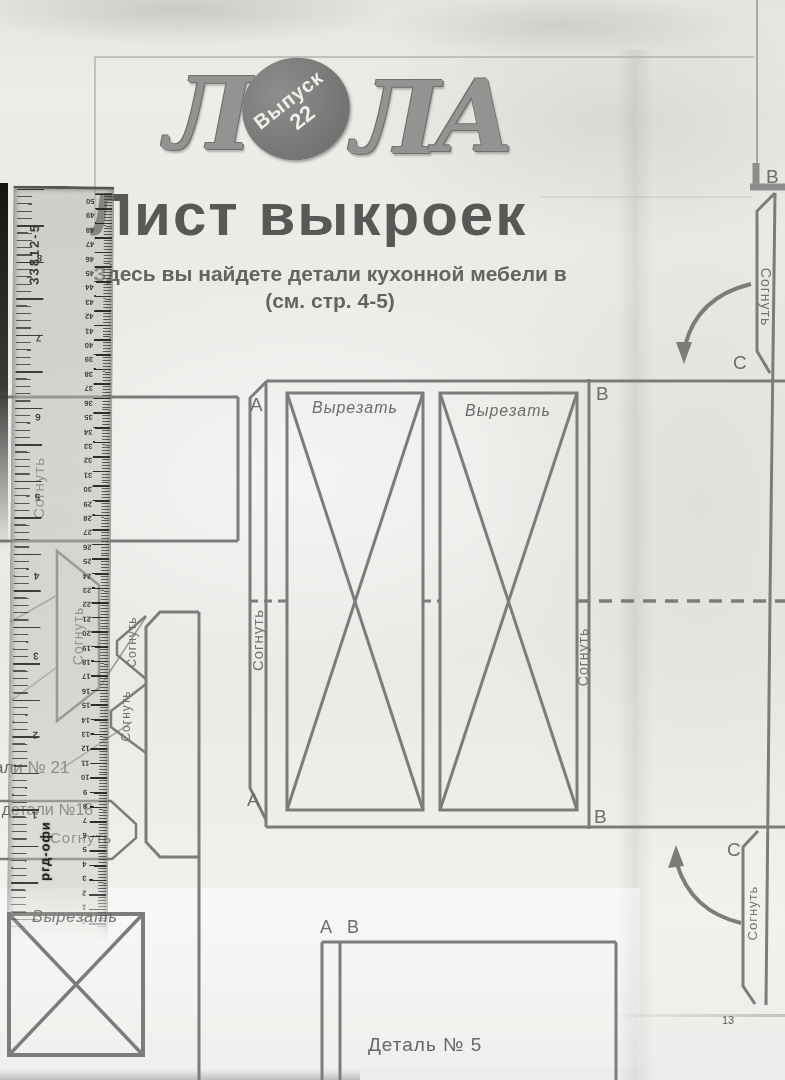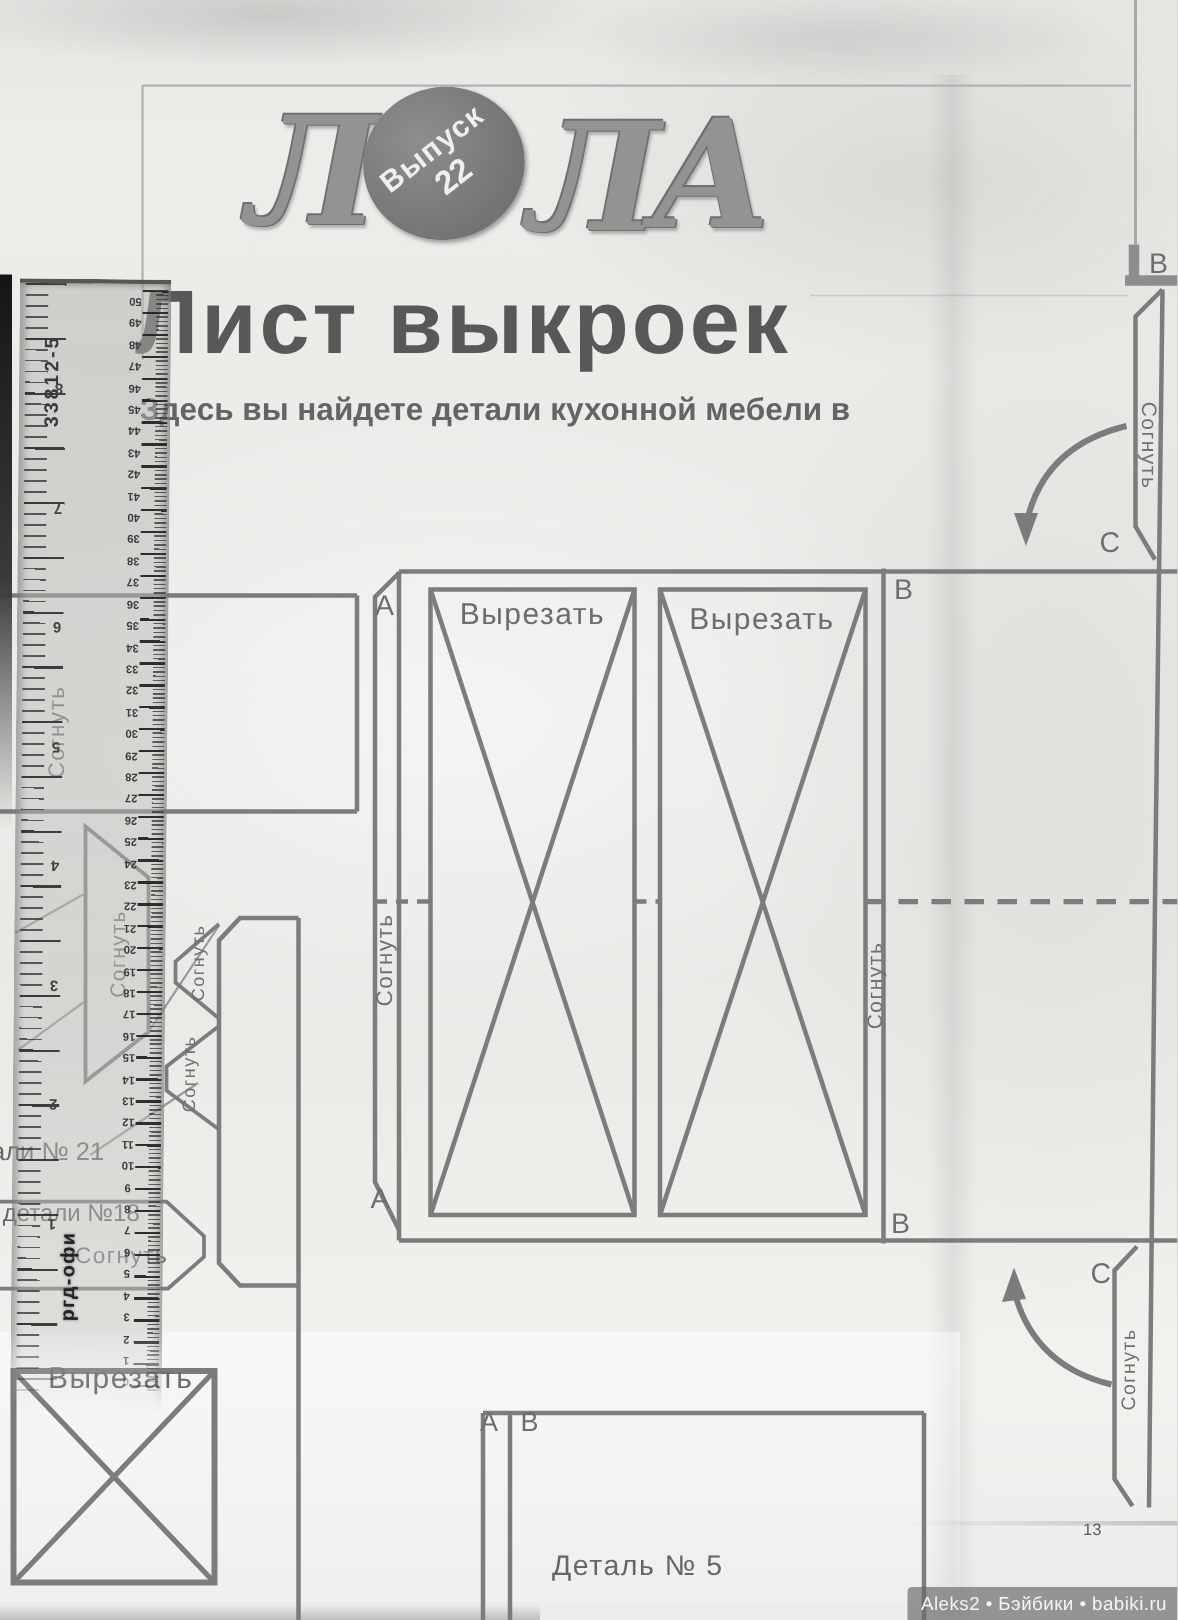--- a/index.html
+++ b/index.html
@@ -9,21 +9,21 @@
       radial-gradient(ellipse 300px 500px at 700px 500px, rgba(200,200,196,.3), transparent 75%),
       radial-gradient(ellipse 500px 300px at 300px 480px, rgba(255,255,255,.5), transparent 70%),
       linear-gradient(180deg,#e4e4e1 0,#ecece9 8%,#e9e9e6 60%,#f1f1ee 85%,#ececea 100%);
     font-family:"Liberation Sans",sans-serif;}
   .abs{position:absolute;}
   svg{position:absolute;left:0;top:0;z-index:2;}
   .lbl{position:absolute;color:#6a6a68;z-index:3;white-space:nowrap;}
   .pt{font-size:19px;color:#6e6e6c;}
   .fold-v{transform-origin:center;transform:translate(-50%,-50%) rotate(-90deg);font-size:15px;color:#71716f;letter-spacing:1px;}
   .fold-v.cw{transform:translate(-50%,-50%) rotate(90deg);}
-  .cut{font-size:20px;color:#6c6c6a;letter-spacing:1px;}
+  .cut{font-size:16px;color:#6c6c6a;letter-spacing:1px;font-style:italic;}
   
   .logo-letter{position:absolute;z-index:3;font-family:"DejaVu Serif",serif;font-style:italic;font-weight:bold;
     font-size:100px;color:#939391;text-shadow:1px 1px 0 #6f6f6d,-1px -1px 0 #6f6f6d,2px 3px 2px rgba(90,90,88,.4);line-height:1;}
   .badge{position:absolute;left:242px;top:58px;width:108px;height:102px;border-radius:50%;z-index:4;
     background:radial-gradient(circle at 38% 32%, #8e8e8c, #727270 75%,#676765);
     transform:rotate(-12deg);box-shadow:1px 2px 3px rgba(70,70,68,.5);display:flex;align-items:center;justify-content:center;}
   .badge-inner{transform:rotate(-26deg);text-align:center;color:#efefec;font-weight:bold;line-height:1.05;}
   .badge-l1{font-size:20px;letter-spacing:1px;}
   .badge-l2{font-size:22px;}
   .title{position:absolute;left:90px;top:180px;z-index:3;font-size:60px;font-weight:bold;color:#585856;letter-spacing:2px;}
@@ -119,30 +119,31 @@
   <div class="logo-letter" style="left:434px;top:66px;">А</div>
   <div class="badge">
     <div class="badge-inner">
       <div class="badge-l1">Выпуск</div>
       <div class="badge-l2">22</div>
     </div>
   </div>
   <div class="title">Лист выкроек</div>
   <div class="subtitle">
     <div>Здесь вы найдете детали кухонной мебели в</div>
+    <div>(см. стр. 4-5)</div>
   </div>
 
   <div class="lbl pt" style="left:250px;top:394px;">А</div>
   <div class="lbl pt" style="left:247px;top:789px;">А</div>
   <div class="lbl pt" style="left:596px;top:383px;">В</div>
   <div class="lbl pt" style="left:594px;top:806px;">В</div>
   <div class="lbl pt" style="left:766px;top:166px;">В</div>
   <div class="lbl pt" style="left:733px;top:352px;">С</div>
   <div class="lbl pt" style="left:727px;top:839px;">С</div>
-  <div class="lbl pt" style="left:320px;top:938px;letter-spacing:5px;font-size:18px;">А В</div>
+  <div class="lbl pt" style="left:320px;top:917px;letter-spacing:5px;font-size:18px;">А В</div>
   <div class="lbl" style="left:722px;top:1014px;font-size:11px;color:#5c5c5a;">13</div>
 
   <div class="lbl cut" style="left:303px;top:399px;width:104px;text-align:center;">Вырезать</div>
   <div class="lbl cut" style="left:456px;top:402px;width:104px;text-align:center;">Вырезать</div>
   <div class="lbl cut" style="left:32px;top:908px;">Вырезать</div>
 
   <div class="lbl fold-v" style="left:38px;top:488px;">Согнуть</div>
   <div class="lbl fold-v" style="left:78px;top:636px;font-size:14px;">Согнуть</div>
   <div class="lbl fold-v" style="left:257px;top:640px;">Согнуть</div>
   <div class="lbl fold-v" style="left:583px;top:657px;font-size:14px;">Согнуть</div>
@@ -220,15 +221,14 @@
         <span>4</span>
         <span>3</span>
         <span>2</span>
         <span>1</span>
       </div>
     <div class="ruler-model">33812-5</div>
     <div class="ruler-brand">ргд-офи</div>
   </div>
   <div class="edge-dark"></div>
 
-  <div class="watermark">Aleks2 • Бэйбики • babiki.ru</div>
 
 </div>
 
 </body></html>

